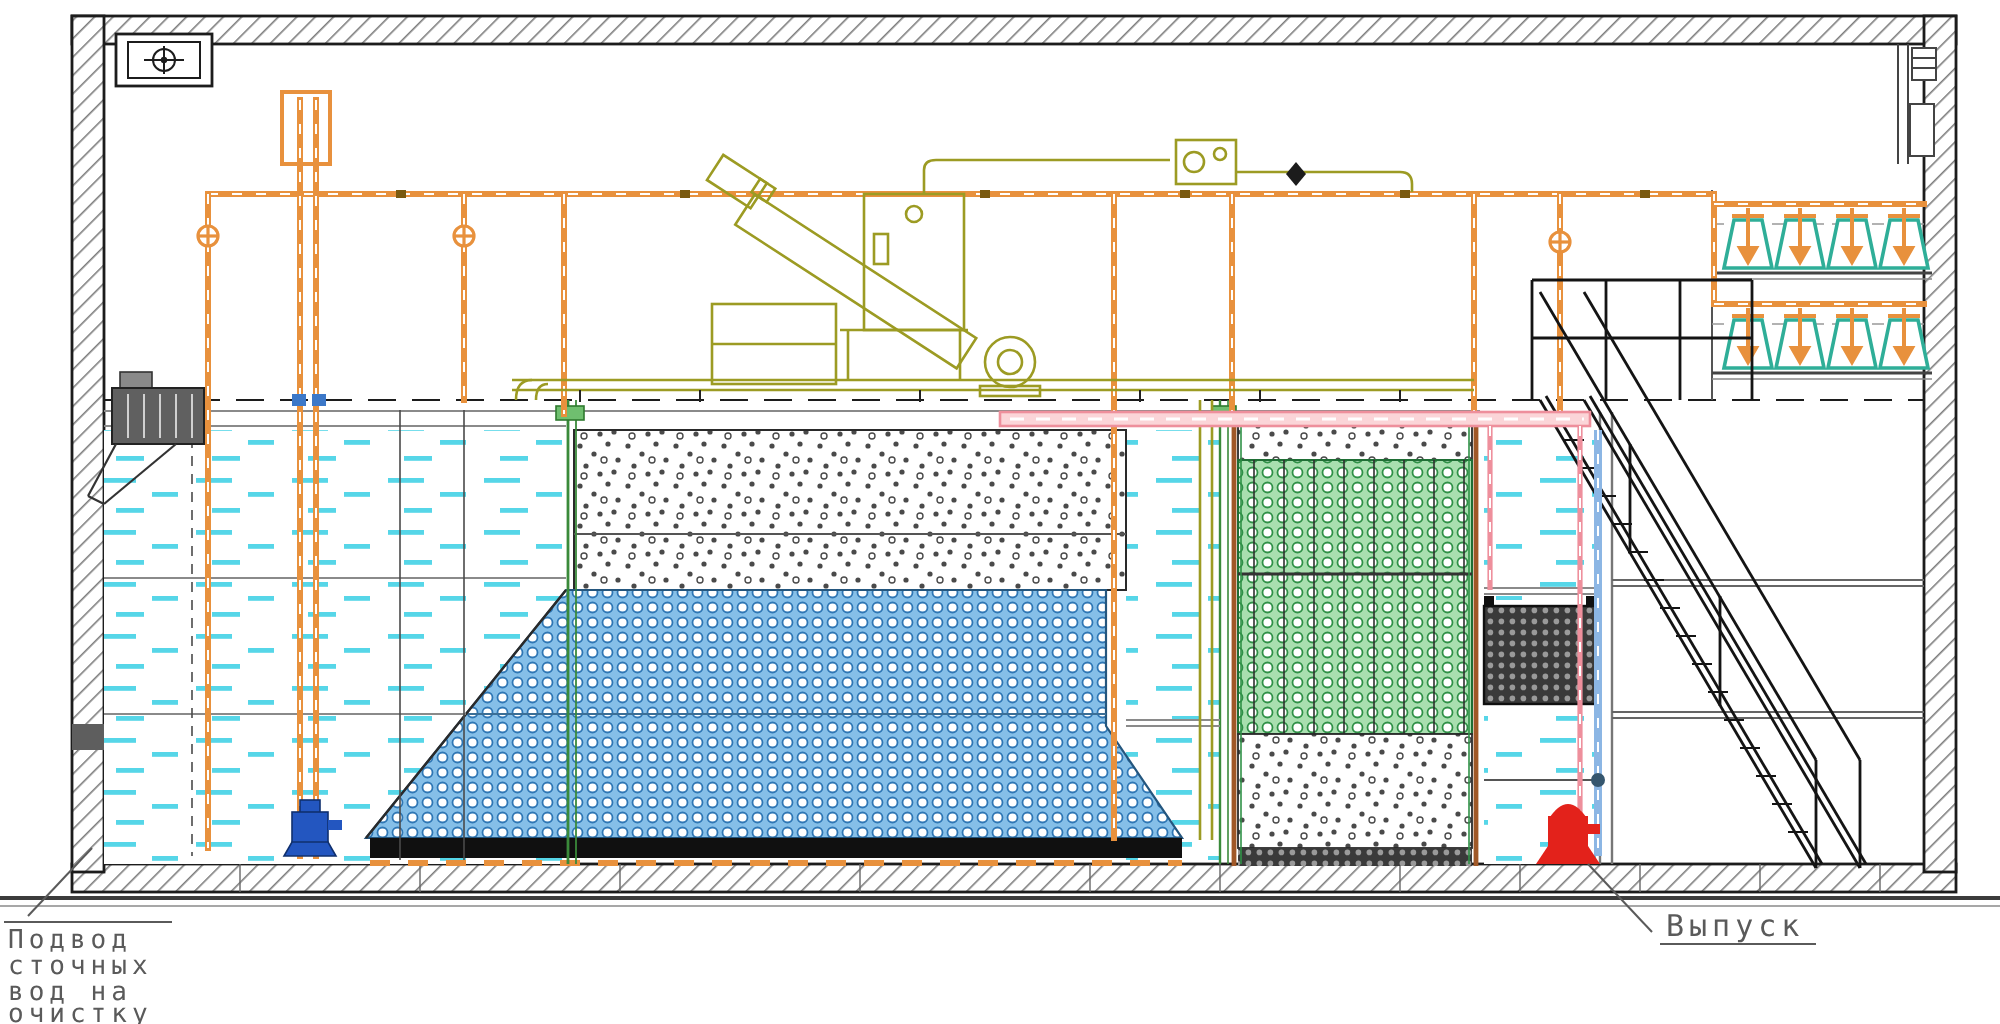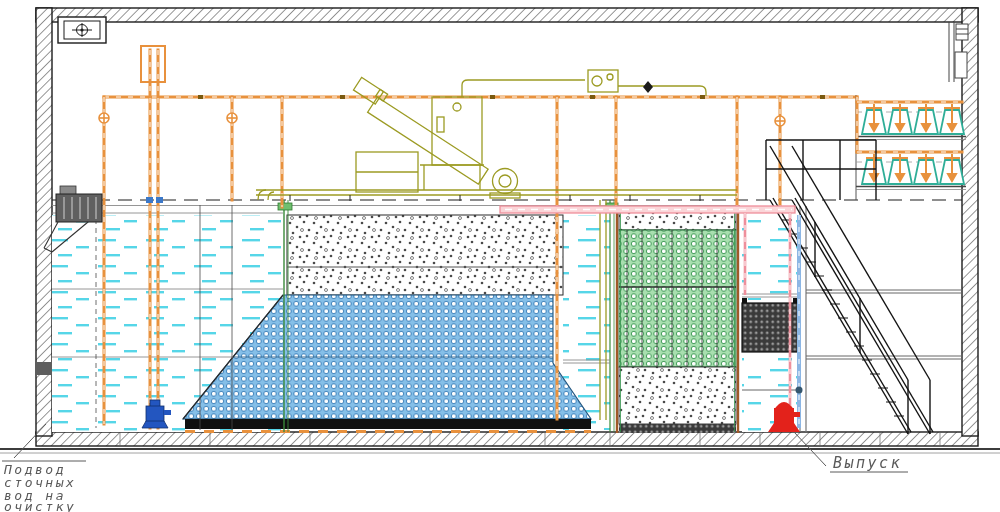--- a/index.html
+++ b/index.html
@@ -1,17 +1,17 @@
 <!DOCTYPE html>
 <html style="--pipe_orange: #E8913D; --equipment_olive: #9C9B23; --media_green_bg: #A8DFAF; --media_green_line: #2F9147; --media_blue_bg: #85BFE8; --media_blue_line: #2F77B5; --water_cyan: #56D6E8; --overflow_pink: #EE8F9C; --pump_red: #E3221B; --pump_blue: #2356C0; --blower_teal: #2FAE98; --hatch_gray: #7d7d7d;"><head>
 <meta charset="utf-8">
 <style>
   html,body{margin:0;padding:0;background:#fff;}
   #stage{position:relative;width:1000px;height:512px;background:#fff;overflow:hidden;
-         font-family:"DejaVu Sans Mono","Liberation Mono",monospace;font-style:italic;}
+         font-family:"DejaVu Sans Mono","Liberation Mono",monospace;}
   svg{display:block}
   .cad-text{font-family:"DejaVu Sans Mono","Liberation Mono",monospace;
             fill:#5a5a5a;letter-spacing:2.5px;}
   .wall{fill:url(#hatch);stroke:#1c1c1c;stroke-width:1.4;}
   .thin{stroke:#8a8a8a;stroke-width:0.9;fill:none;}
   .pipe-o{stroke:var(--pipe_orange,#E8913D);stroke-width:3;fill:none;stroke-linecap:square;}
   .pipe-core{stroke:#ffffff;stroke-width:1;fill:none;stroke-dasharray:5 7;}
   .olive{stroke:var(--equipment_olive,#9C9B23);stroke-width:1.3;fill:none;}
   .pink{stroke:var(--overflow_pink,#EE8F9C);stroke-width:2.6;fill:none;}
   .bluepipe{stroke:#8CB6E4;stroke-width:4;fill:none;}

